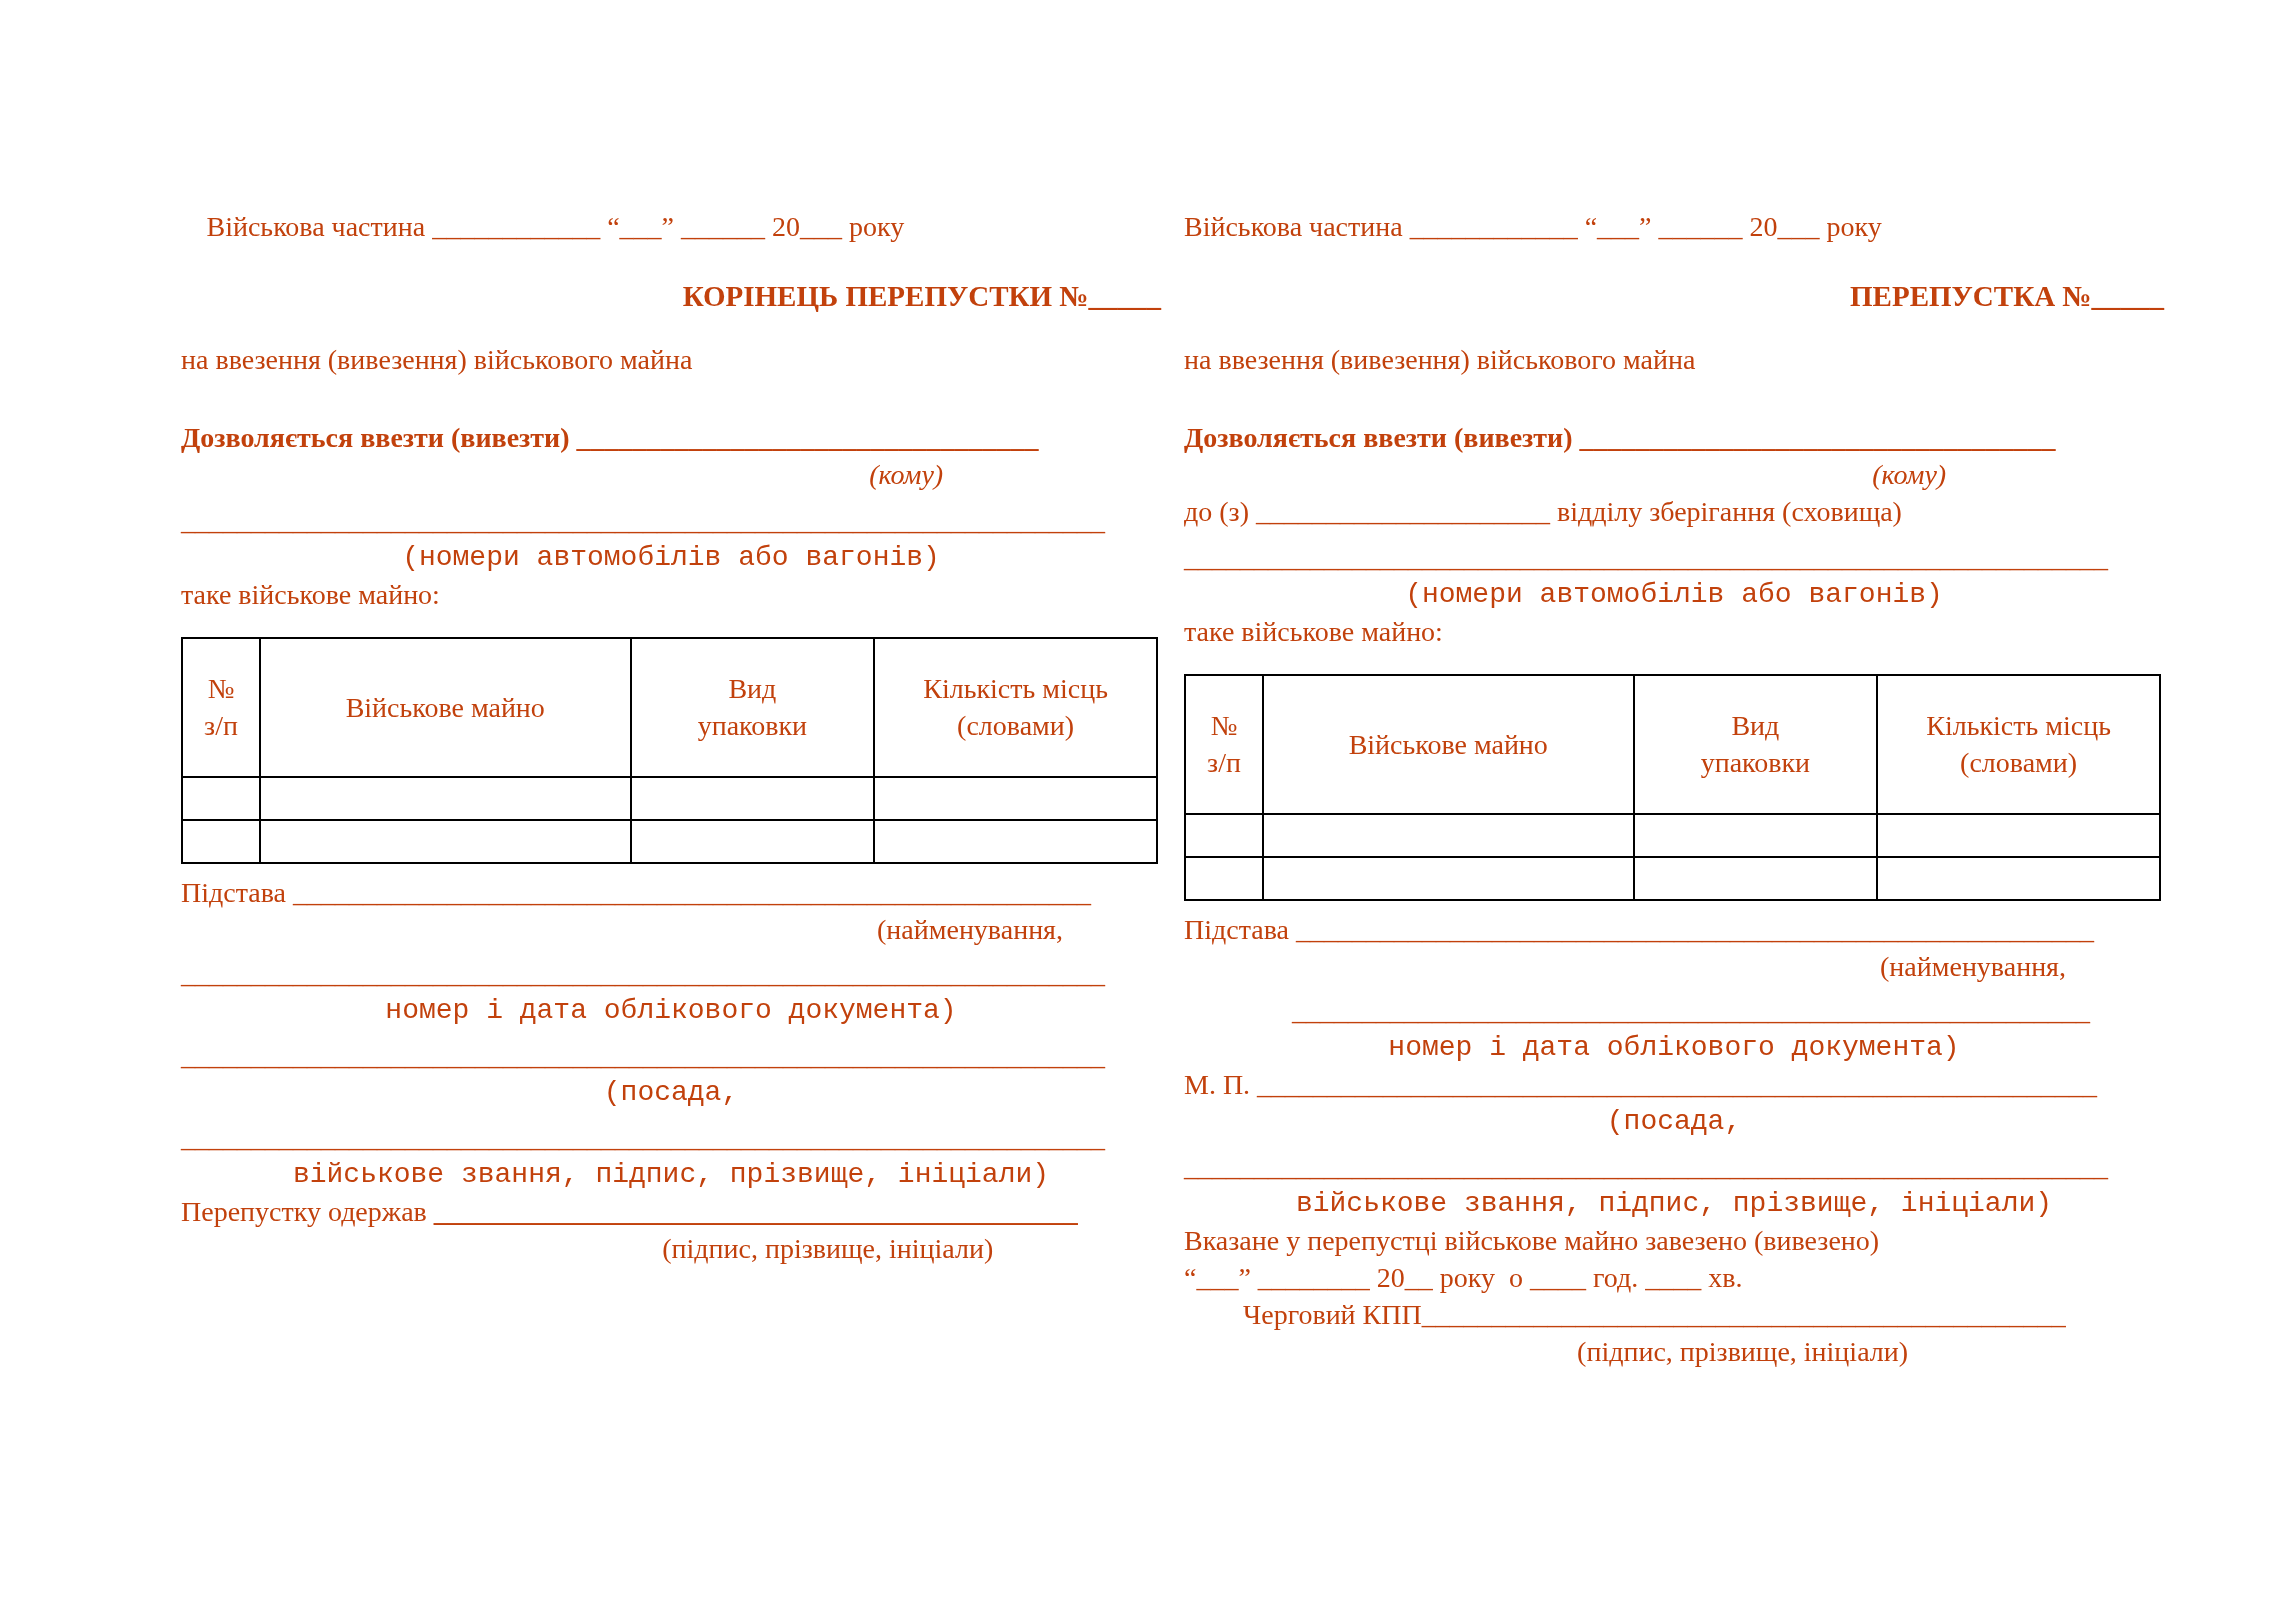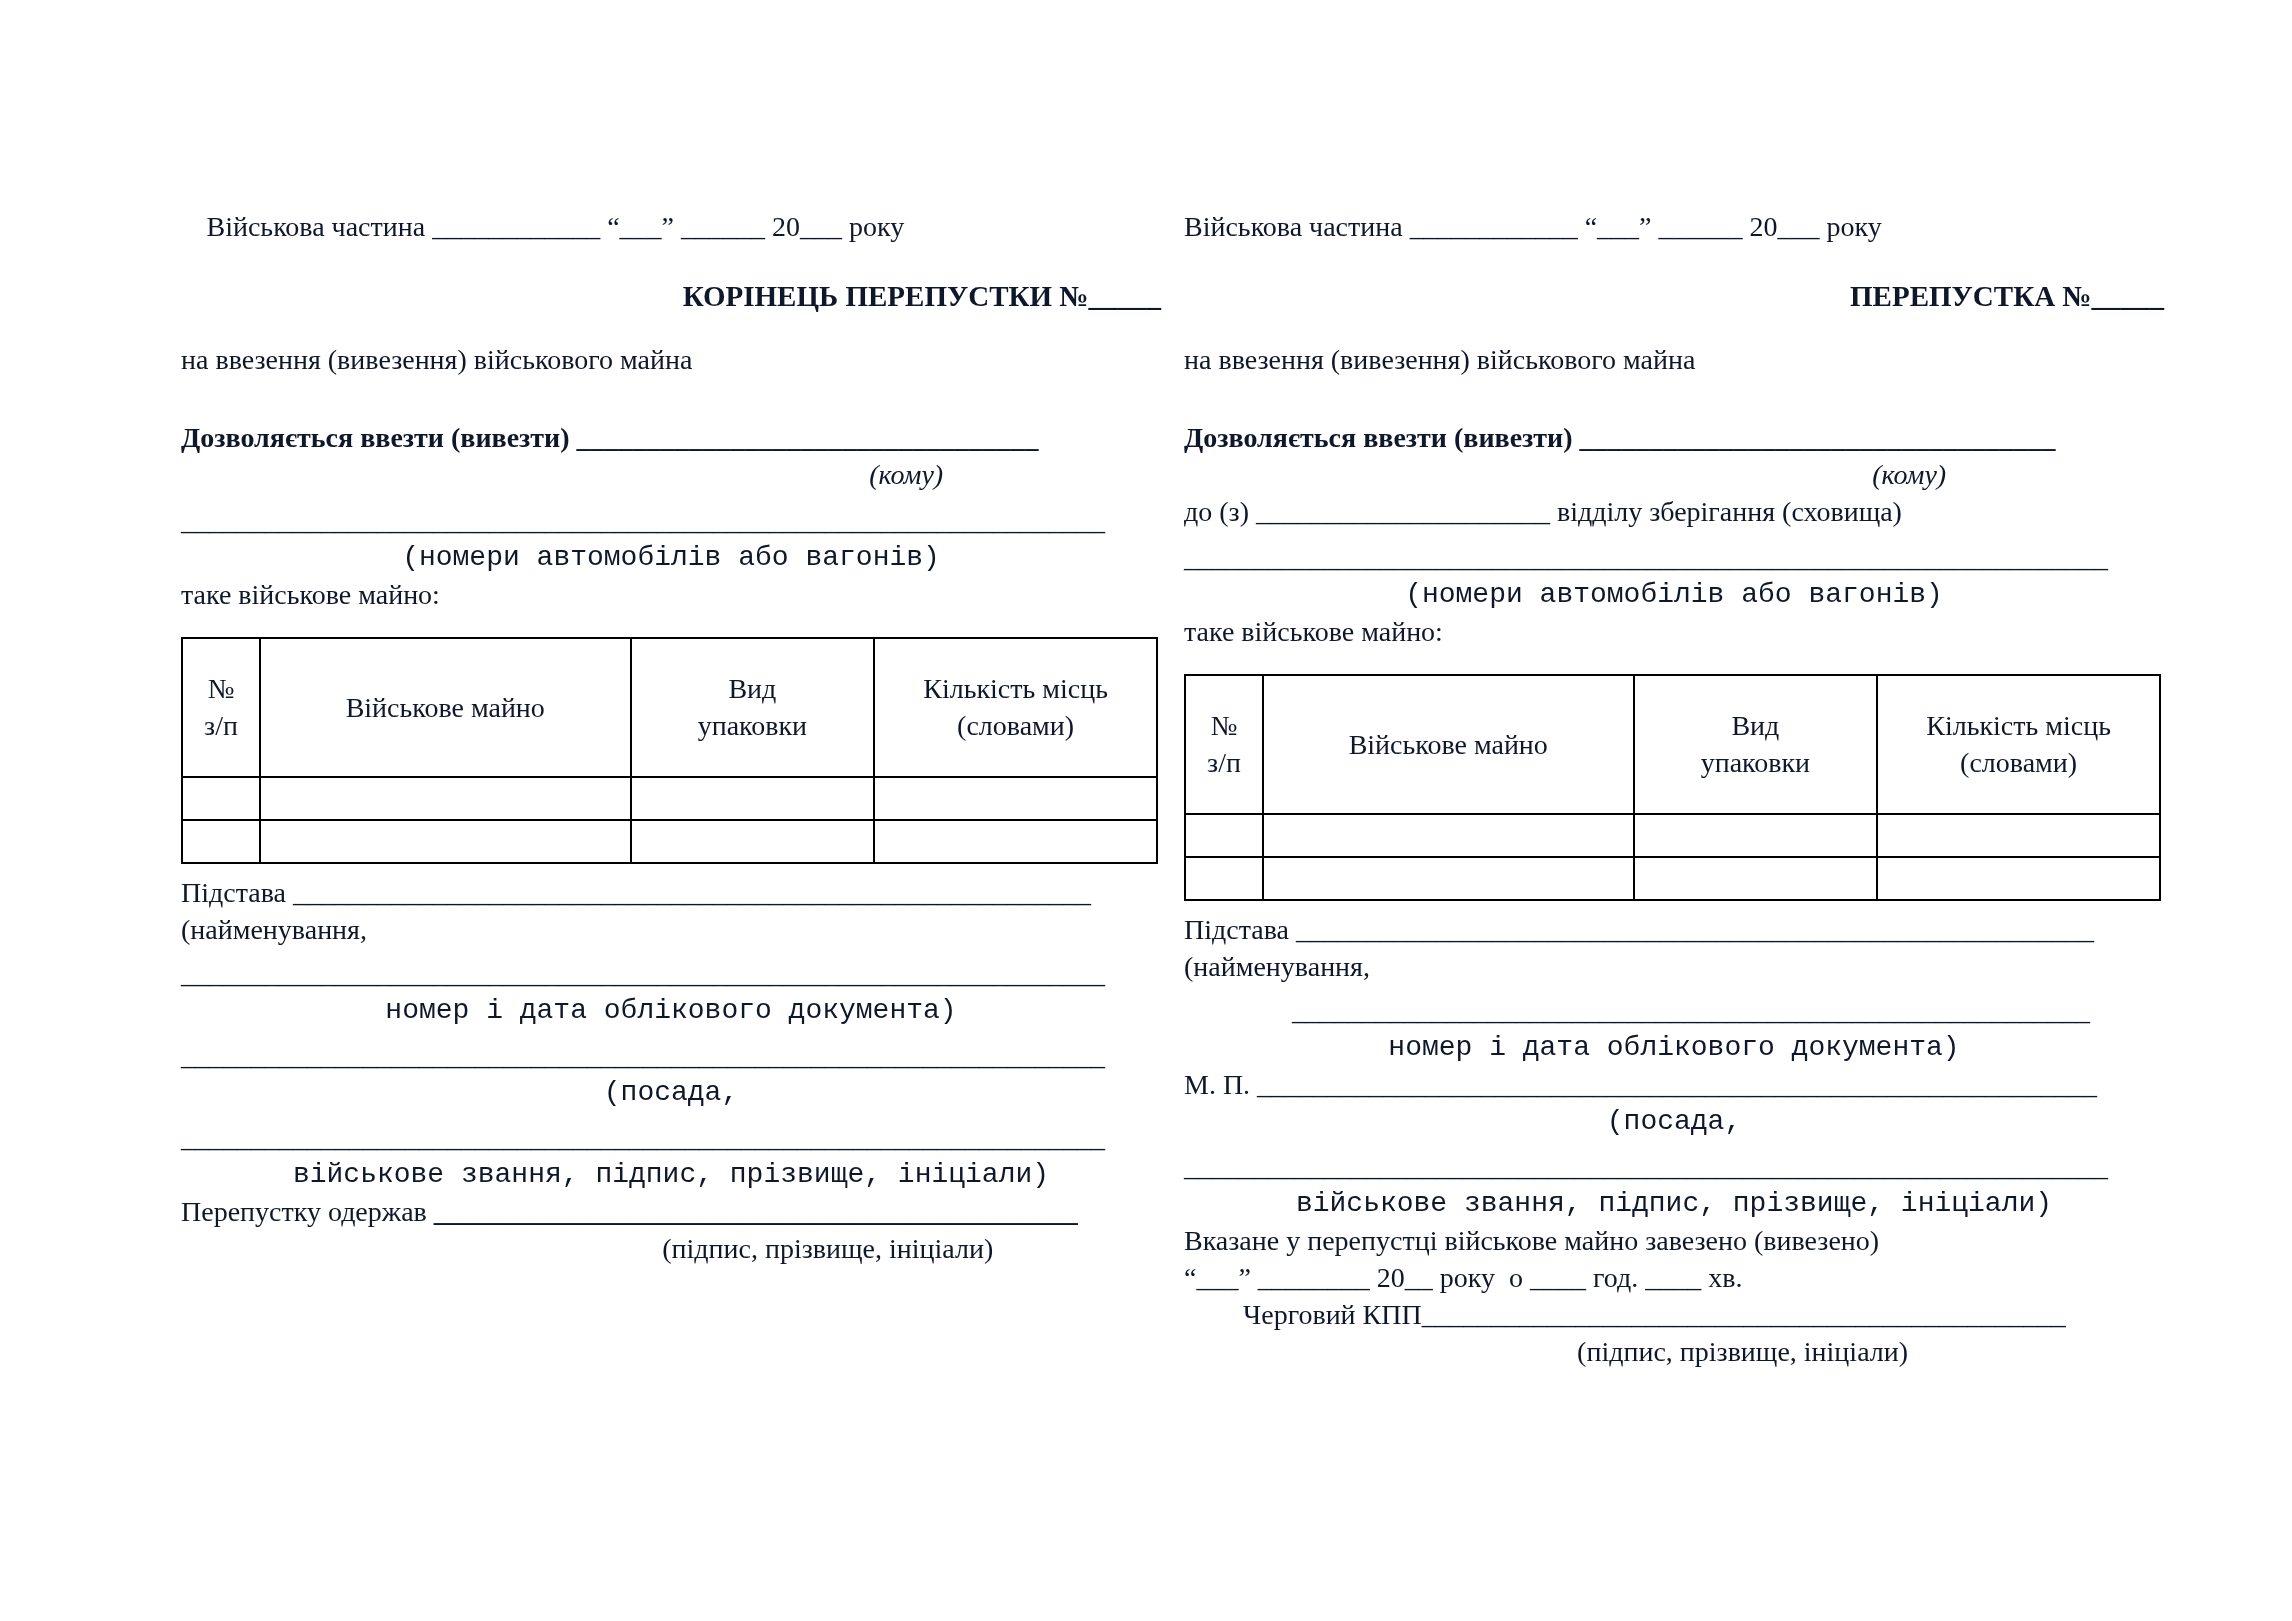--- a/index.html
+++ b/index.html
@@ -1,20 +1,20 @@
 <!DOCTYPE html>
 <html><head>
 <meta charset="utf-8">
 <style>
   html,body{margin:0;padding:0;background:#888;}
   .page{
     position:relative;
     width:2293px;height:1621px;
     background:#ffffff;
-    color:#0f172a;
+    color:#c2410c;
     font-family:"Liberation Serif","DejaVu Serif",serif;
     font-size:28px;
     overflow:hidden;
     margin:0 auto;
   }
   .col{position:absolute;top:208px;width:980px;}
   .col-left{left:181px;}
   .col-right{left:1184px;}
   .line{
     margin:0;
@@ -29,21 +29,21 @@
     font-weight:bold;
     font-size:29px;
     margin-top:33px;
   }
   .subtitle{margin-top:25.5px;}
   .mt-xl{margin-top:41px;font-weight:bold;}
   .mt-sm{margin-top:9.8px;}
   .mt-xs{margin-top:7.8px;}
   .caption{text-align:center;font-family:Liberation Mono, monospace;}
   .caption-komu{margin-left:48%;width:52%;text-align:center;font-style:italic;}
-  .caption-name{width:90%;text-align:left;}
+  .caption-name{width:90%;text-align:right;}
   .caption-sign-left{margin-left:32%;width:68%;text-align:center;}
   .caption-sign-right{margin-left:14%;width:86%;text-align:center;}
   .rule-indented{padding-left:108px;}
   .thick{font-weight:bold;}
   table.goods{
     border-collapse:collapse;
     width:977px;
     table-layout:fixed;
     margin-top:23.5px;
   }

